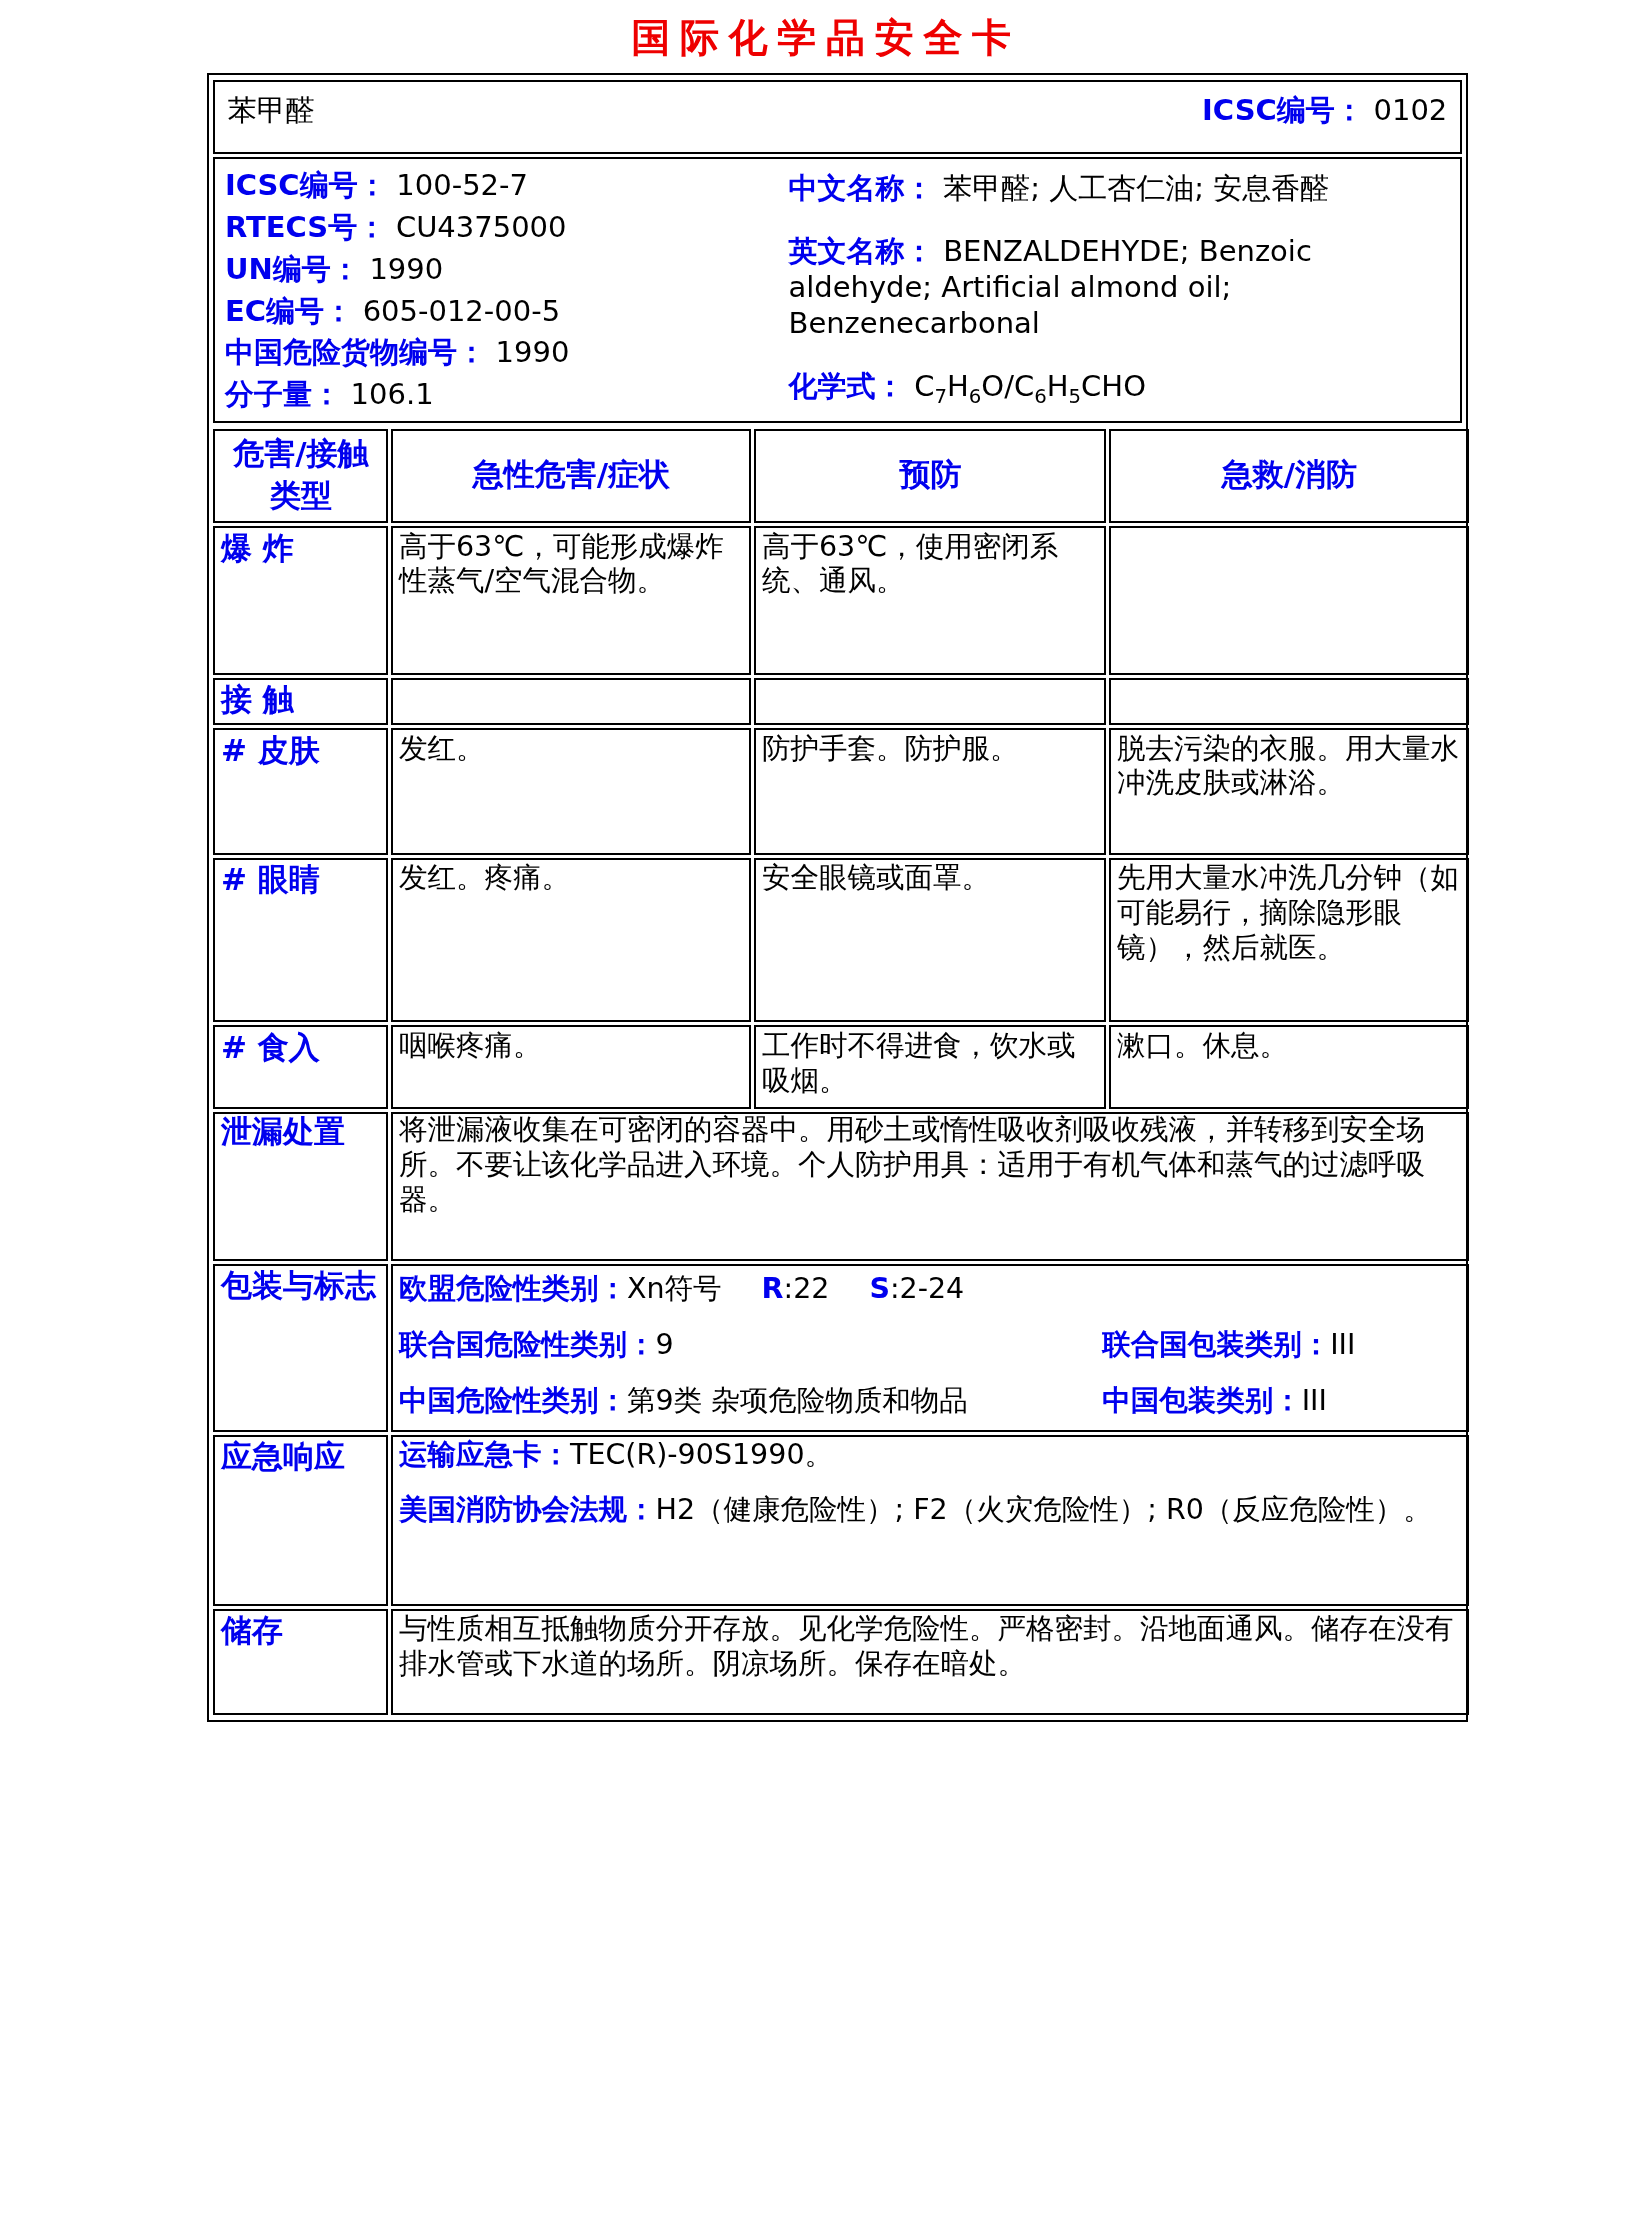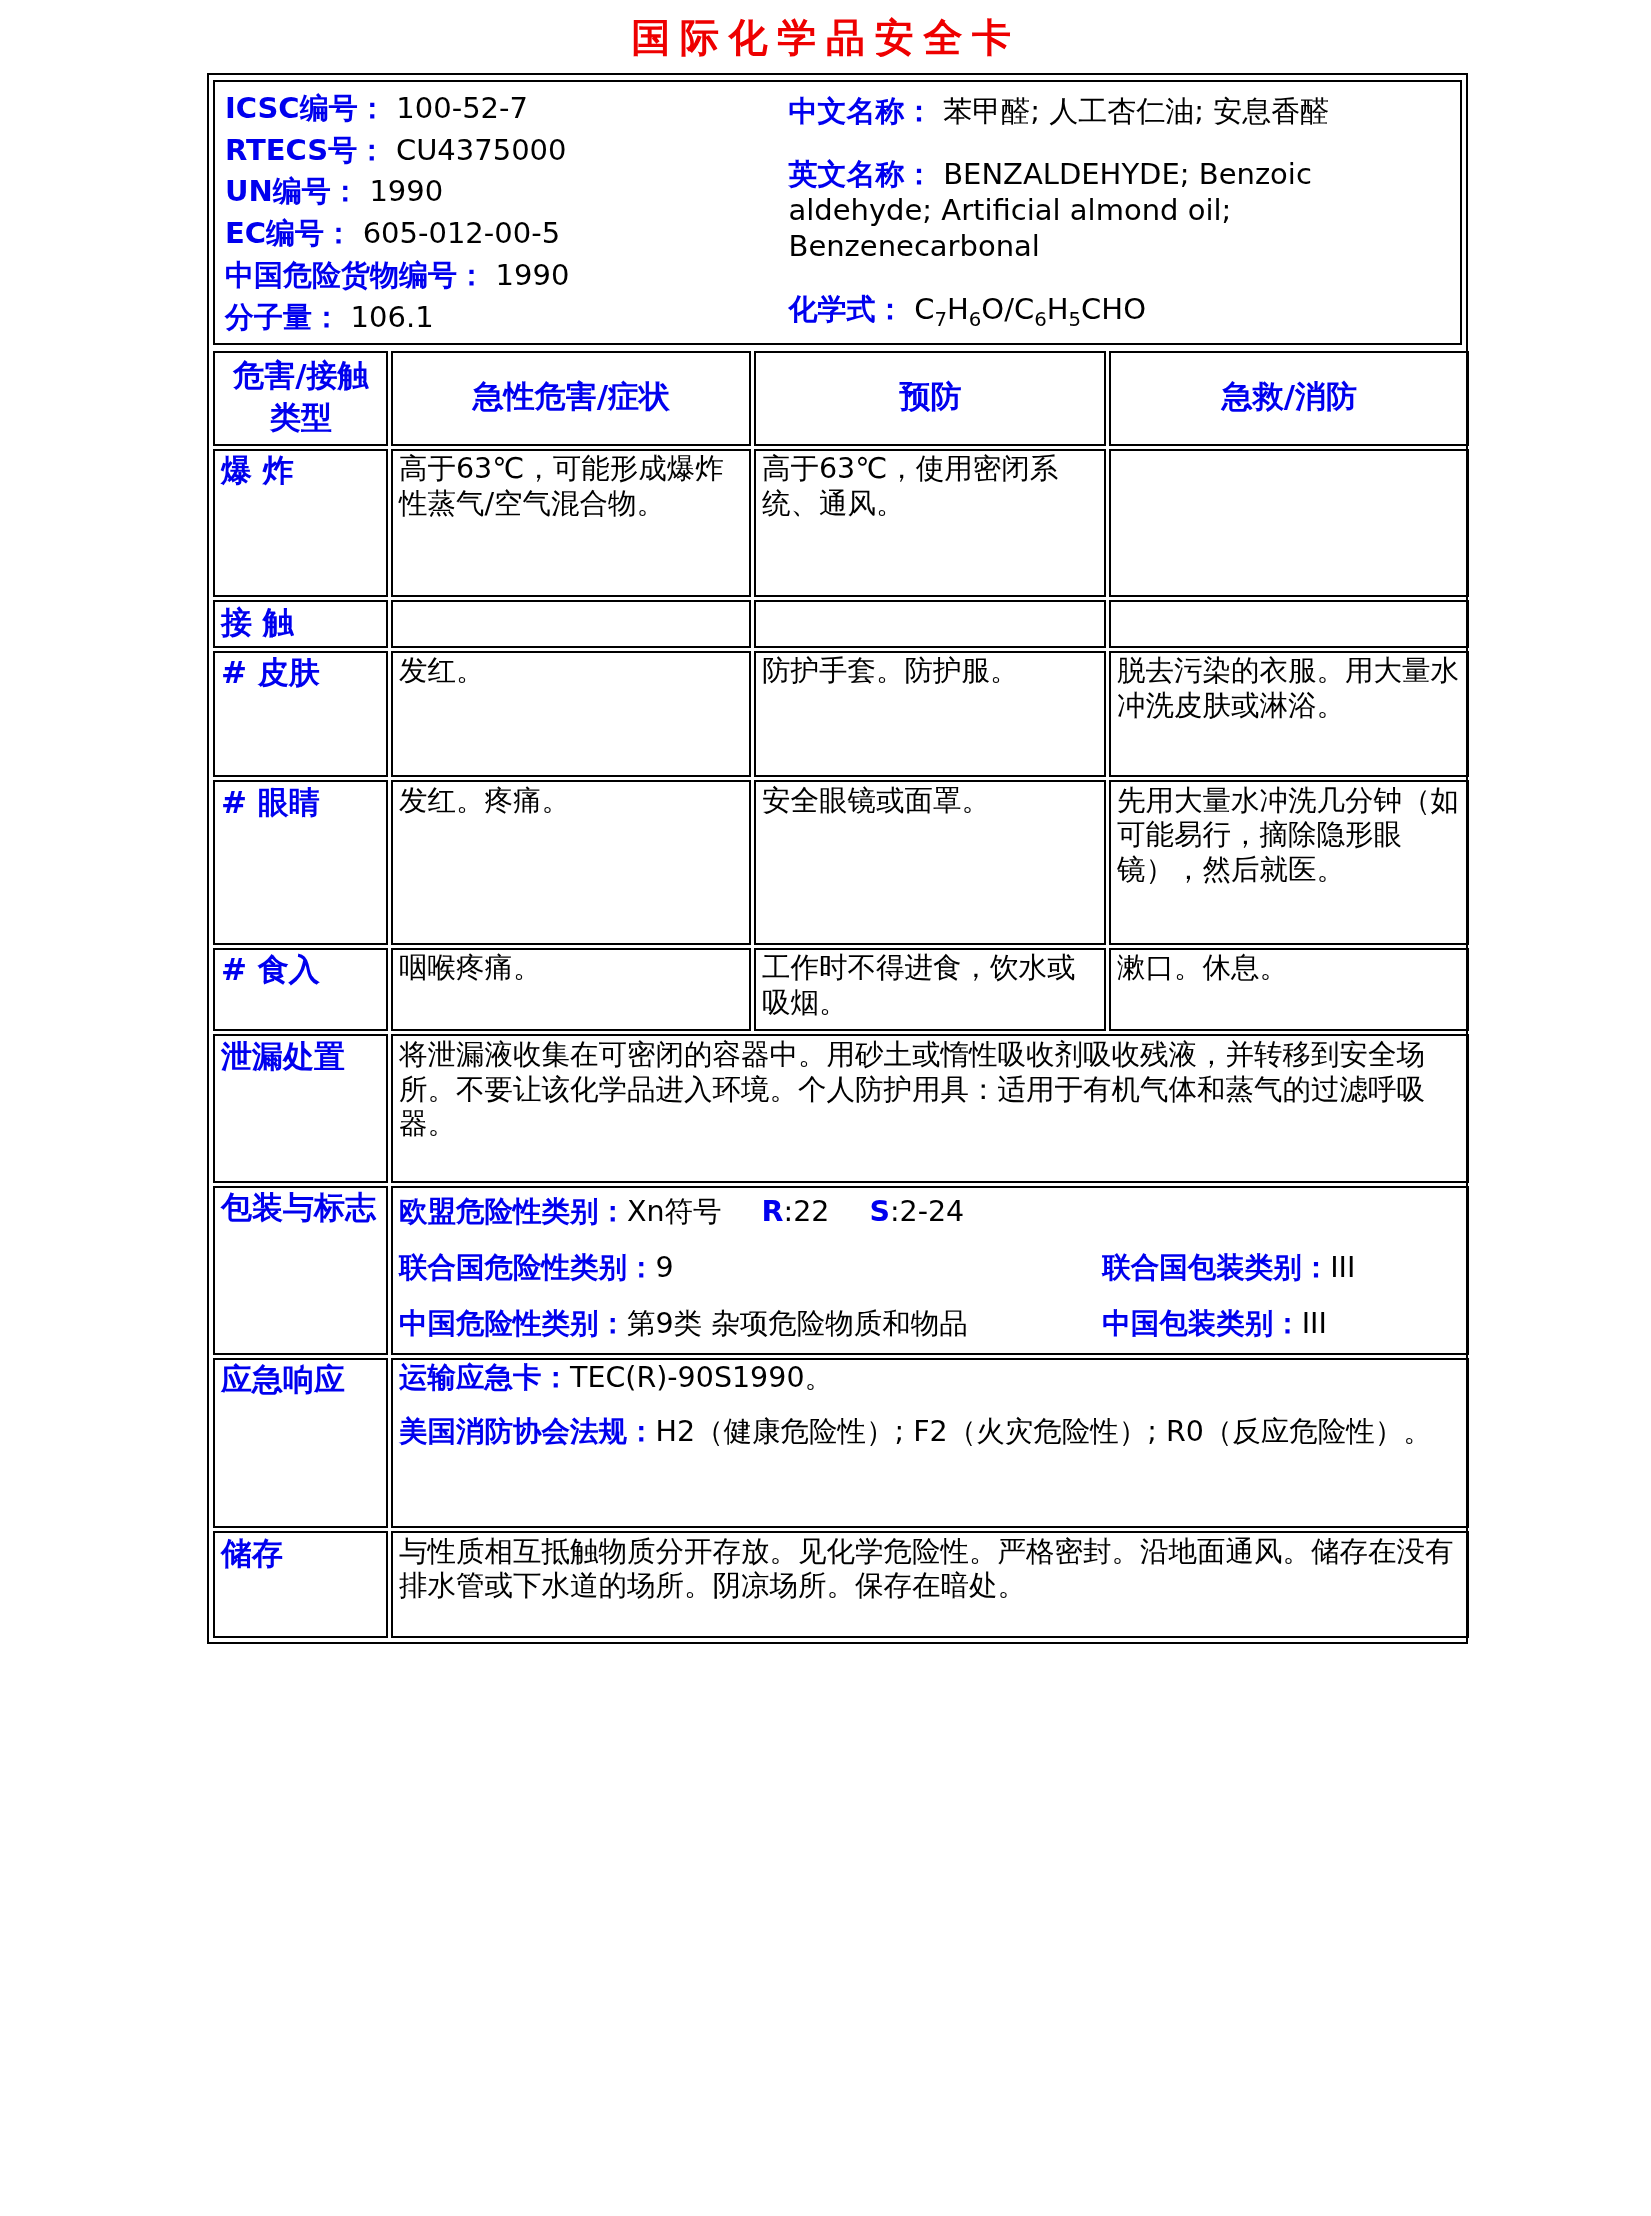--- a/index.html
+++ b/index.html
@@ -103,21 +103,21 @@
     font-size: 31px;
     white-space: nowrap;
   }
   .r-fire  td { height: 129px; }
   .r-expl  td { height: 139px; margin-top: 12px; }
   .r-cont  td { height: 36px;  }
   .r-inh   td { height: 94px; }
   .r-skin  td { height: 117px; }
   .r-eye   td { height: 155px; }
   .r-ing   td { height: 74px; }
-  .r-spill td { height: 139px; }
+  .r-spill td { height: 139px; font-family: Liberation Mono, monospace; }
   .r-pack  td { height: 159px; }
   .r-emer  td { height: 161px; }
   .r-stor  td { height: 97px; }
   
   .pk-line { margin: 5.6px 0 21px 0; }
   .pk-line:last-child { margin-bottom: 4.2px; }
   .pk-flex { display: flex; }
   .pk-left { width: 64%; }
   .pk-right { flex: 1; margin-left: 23px; }
   .rs-gap { margin-left: 40px; }
@@ -125,20 +125,24 @@
 </style>
 </head>
 <body>
 
 <div class="page">
 
   <h1 class="doc-title">国际化学品安全卡</h1>
 
   <div class="card">
 
+    <div class="box header-row">
+      <span class="val">苯甲醛</span>
+      <span class="icsc"><span class="lbl">ICSC编号：</span><span class="val">0102</span></span>
+    </div>
 
     <div class="box info-row">
       <div class="info-left">
         <div class="info-line"><span class="lbl">ICSC编号：</span><span class="val">100-52-7</span></div>
         <div class="info-line"><span class="lbl">RTECS号：</span><span class="val">CU4375000</span></div>
         <div class="info-line"><span class="lbl">UN编号：</span><span class="val">1990</span></div>
         <div class="info-line"><span class="lbl">EC编号：</span><span class="val">605-012-00-5</span></div>
         <div class="info-line"><span class="lbl">中国危险货物编号：</span><span class="val">1990</span></div>
         <div class="info-line"><span class="lbl">分子量：</span><span class="val">106.1</span></div>
       </div>

